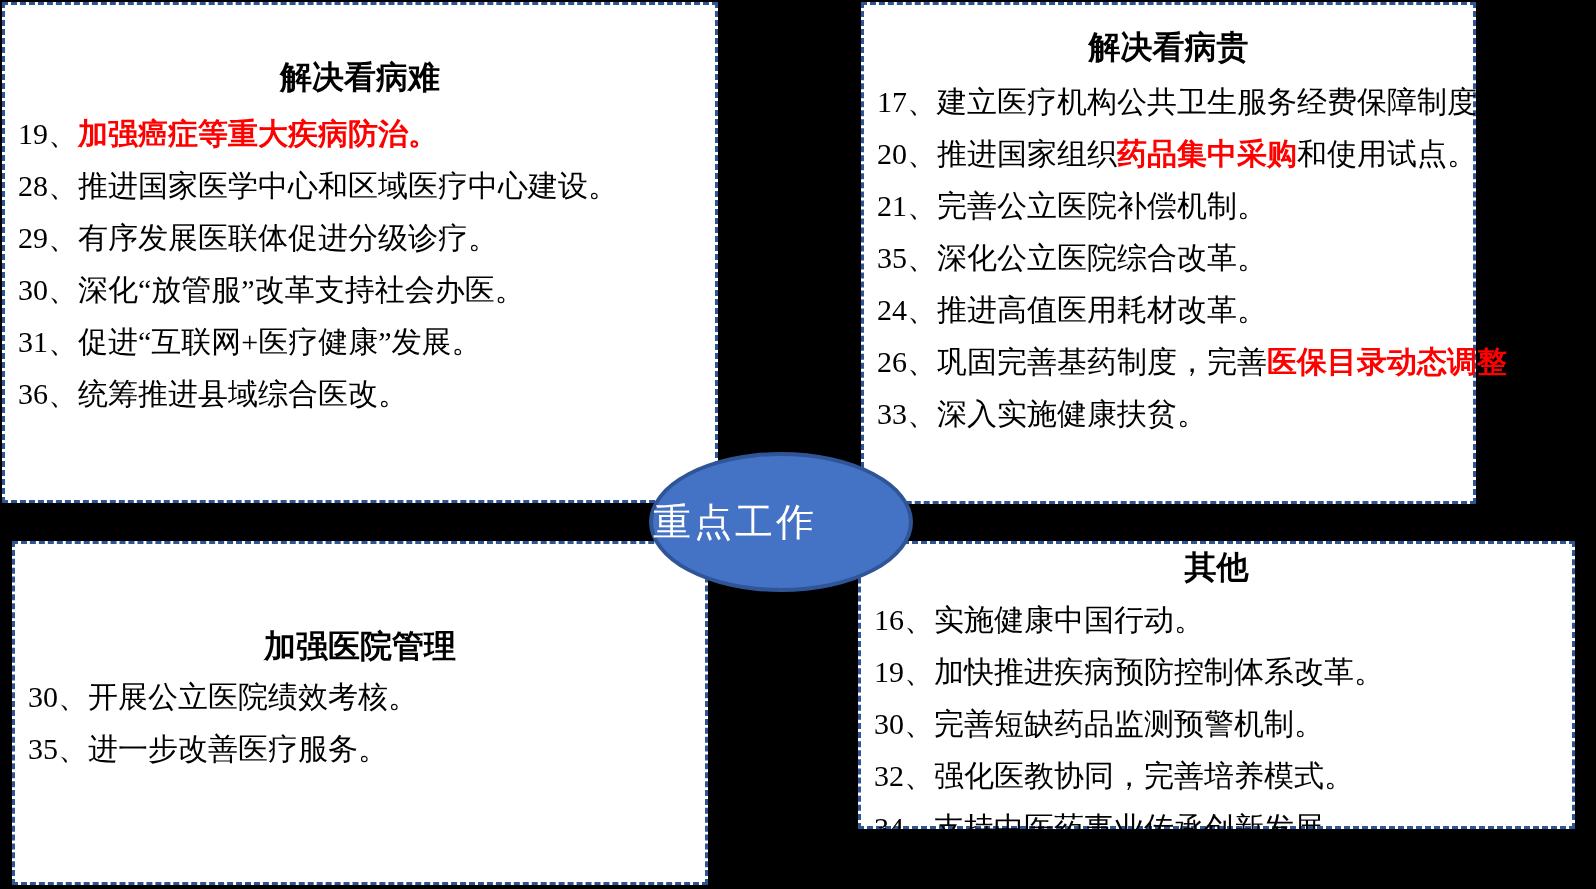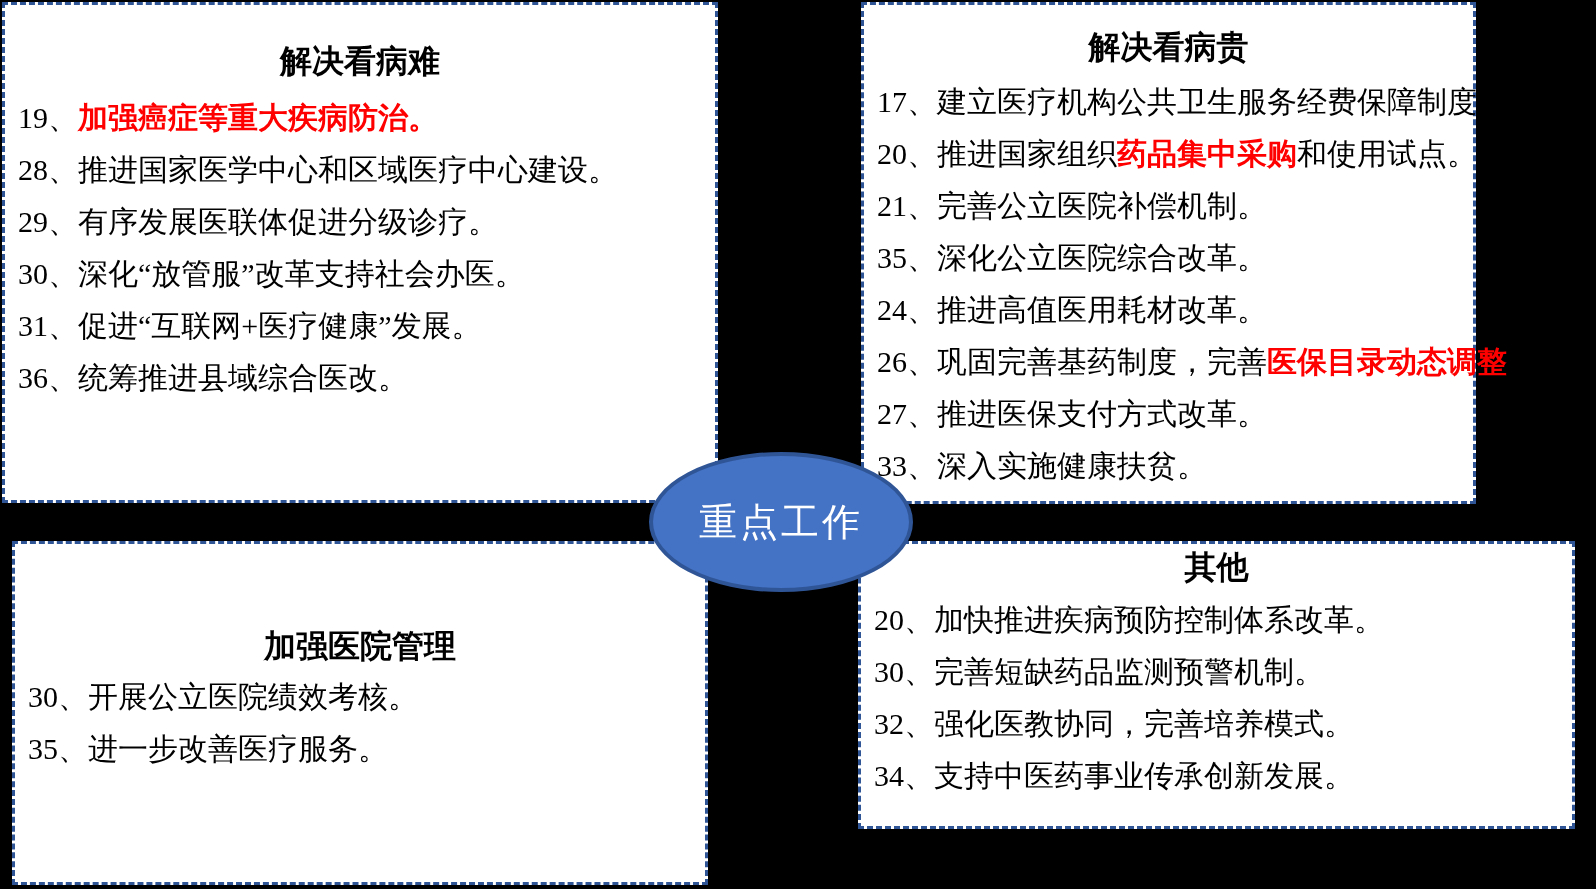--- a/index.html
+++ b/index.html
@@ -24,21 +24,21 @@
   }
   .quadrant.tl{left:2px;top:2px;width:716px;height:501px;}
   .quadrant.tr{left:861px;top:2px;width:615px;height:502px;}
   .quadrant.bl{left:12px;top:541px;width:696px;height:344px;}
   .quadrant.br{left:858px;top:541px;width:717px;height:288px;}
 
   .title{
     font-size:32px;font-weight:bold;line-height:44px;
     text-align:center;white-space:nowrap;
   }
-  .tl .title{margin-top:34px;}
+  .tl .title{margin-top:50px;}
   .tr .title{margin-top:20px;}
   .bl .title{margin-top:80px;}
   .br .title{margin-top:1px;}
 
   .items{padding-left:13px;padding-right:4px;}
   .tl .items{margin-top:9px;}
   .tr .items{margin-top:7px;}
   .bl .items{margin-top:3px;}
   .br .items{margin-top:5px;}
 
@@ -46,21 +46,21 @@
     font-size:30px;line-height:52px;white-space:nowrap;
     letter-spacing:0px;
   }
   .item .red{color:var(--highlight);font-weight:bold;}
 
   .ellipse{
     position:absolute;left:649px;top:452px;width:264px;height:140px;
     background:var(--ellipse-fill);
     border:4px solid var(--ellipse-border);
     border-radius:50%;
-    display:flex;align-items:center;justify-content:center;
+    display:flex;align-items:center;
     z-index:10;
   }
   .ellipse span{
     color:var(--center-text);font-size:38px;letter-spacing:3px;
     font-family:"Liberation Sans","DejaVu Sans",sans-serif;
     white-space:nowrap;
   }
 </style>
 </head>
 <body>
@@ -81,37 +81,37 @@
 
   <section class="quadrant tr">
     <h2 class="title">解决看病贵</h2>
     <div class="items">
         <div class="item"><span>17、建立医疗机构公共卫生服务经费保障制度。</span></div>
         <div class="item"><span>20、推进国家组织</span><span class="red">药品集中采购</span><span>和使用试点。</span></div>
         <div class="item"><span>21、完善公立医院补偿机制。</span></div>
         <div class="item"><span>35、深化公立医院综合改革。</span></div>
         <div class="item"><span>24、推进高值医用耗材改革。</span></div>
         <div class="item"><span>26、巩固完善基药制度，完善</span><span class="red">医保目录动态调整</span><span>机制。</span></div>
-        <div class="item"><span>27、推进医保支付方式改革。</span></div>
         <div class="item"><span>33、深入实施健康扶贫。</span></div>
       </div>
   </section>
 
   <section class="quadrant bl">
     <h2 class="title">加强医院管理</h2>
     <div class="items">
         <div class="item"><span>30、开展公立医院绩效考核。</span></div>
         <div class="item"><span>35、进一步改善医疗服务。</span></div>
       </div>
   </section>
 
   <section class="quadrant br">
     <h2 class="title">其他</h2>
     <div class="items">
-        <div class="item"><span>20、加快推进疾病预防控制体系改革。</span></div>
+        <div class="item"><span>16、实施健康中国行动。</span></div>
+        <div class="item"><span>19、加快推进疾病预防控制体系改革。</span></div>
         <div class="item"><span>30、完善短缺药品监测预警机制。</span></div>
         <div class="item"><span>32、强化医教协同，完善培养模式。</span></div>
         <div class="item"><span>34、支持中医药事业传承创新发展。</span></div>
       </div>
   </section>
 
   <div class="ellipse">
     <span>重点工作</span>
   </div>
 

